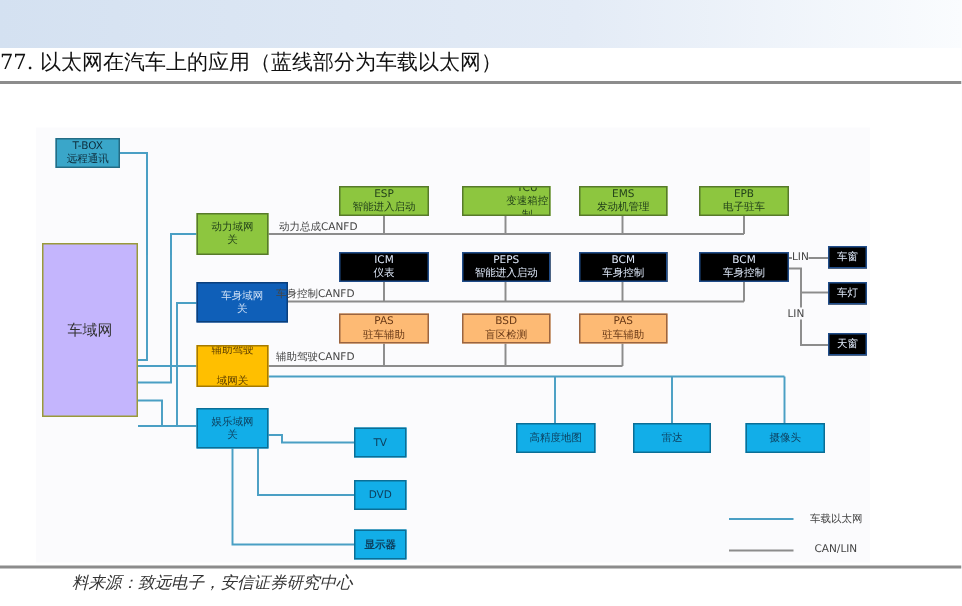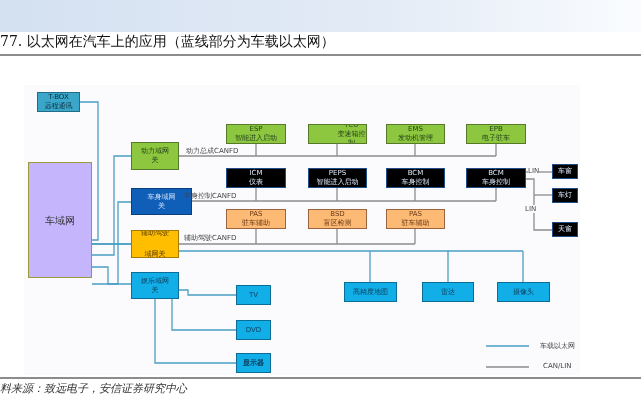--- a/index.html
+++ b/index.html
@@ -1,21 +1,21 @@
 <!DOCTYPE html>
 <html><head>
 <meta charset="utf-8">
 <style>
   html, body { margin:0; padding:0; }
   body { width:641px; height:404px; position:relative; overflow:hidden; background:#ffffff; font-family:"DejaVu Sans", sans-serif; }
   .topband { position:absolute; left:0; top:0; width:641px; height:32px; background:linear-gradient(90deg,#d4e1f1 0%,#e3ebf6 60%,#fafcfe 100%); }
   .fig-title { position:absolute; left:0; top:33px; font-size:14px; color:#111; white-space:nowrap; font-family:"DejaVu Serif", serif; }
   .title-rule { position:absolute; left:0; top:54px; width:641px; height:2px; background:#8c8c8c; }
   .foot-rule { position:absolute; left:0; top:377px; width:641px; height:2px; background:#8c8c8c; }
-  .source { position:absolute; left:0; top:381px; font-size:11px; color:#333; font-style:italic; white-space:nowrap; font-family:Liberation Sans, sans-serif; }
+  .source { position:absolute; left:0; top:381px; font-size:11px; color:#333; font-style:italic; white-space:nowrap; font-family:Liberation Sans, sans-serif;padding-left:48px; }
   .canvas { position:absolute; left:24px; top:85px; width:556px; height:290px; background:#fbfbfd; }
   svg { position:absolute; left:0; top:0; }
   .box { position:absolute; box-sizing:border-box; border:1px solid #5a6a70; display:flex; flex-direction:column; align-items:center; justify-content:center; text-align:center; font-size:7px; line-height:9px; overflow:hidden; }
   .g { background:#8dc63f; color:#23421a; border-color:#577a2a; }
   .b { background:#000000; color:#dfe9fa; border-color:#1f4c8a; }
   .db { background:#0f5fb8; color:#cfe0f5; border-color:#0a3f7c; }
   .o { background:#fdba74; color:#6a3a17; border-color:#9a6440; }
   .y { background:#c4b5fd; color:#333; border-color:#9a9a3a; font-size:10px; }
   .am { background:#ffbf00; color:#5a3c00; border-color:#a67a00; }
   .c { background:#12aee8; color:#0d3e5c; border-color:#0a6e96; }

